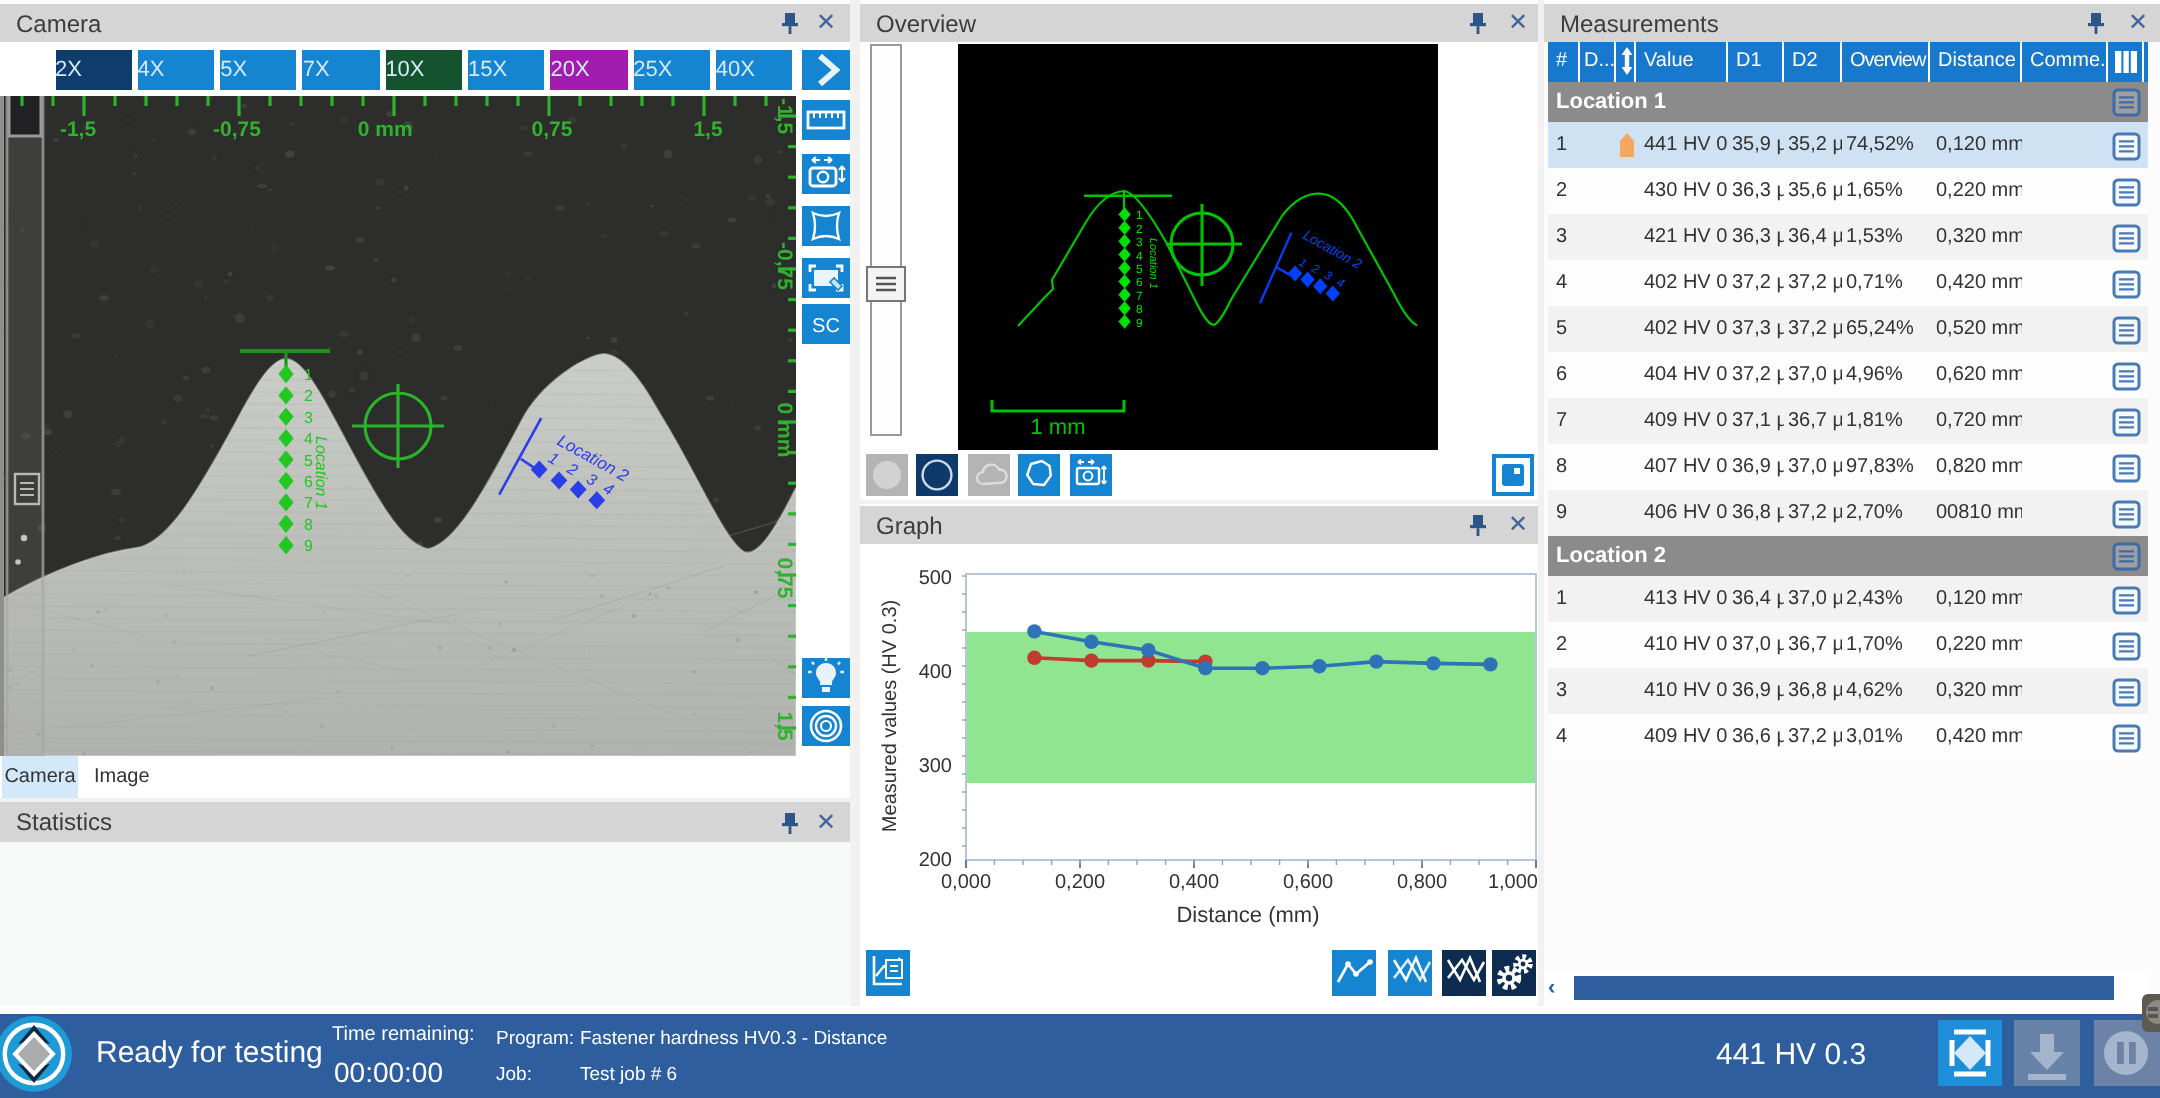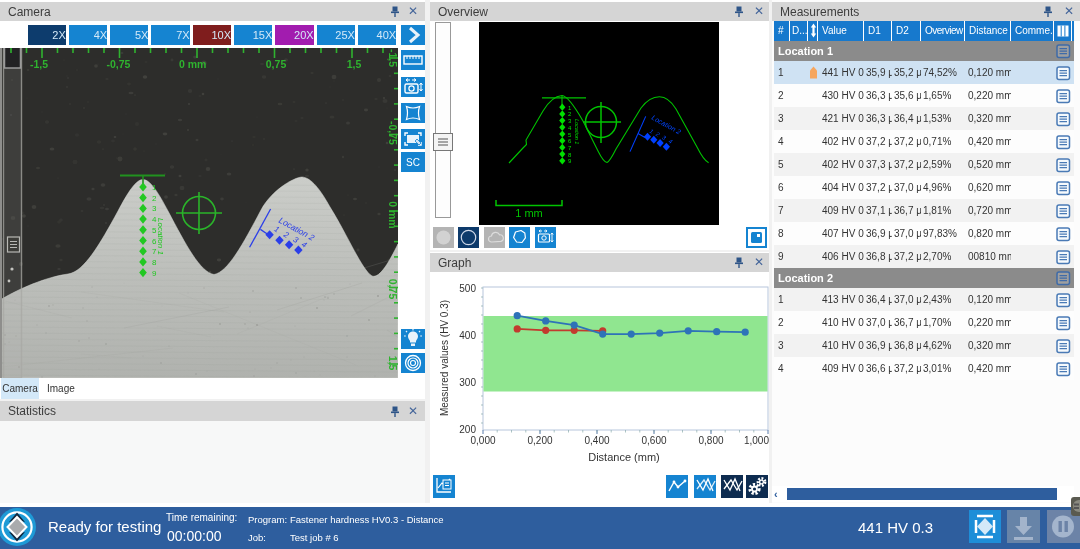--- a/index.html
+++ b/index.html
@@ -3,21 +3,21 @@
 <style>
 *{margin:0;padding:0;box-sizing:border-box}
 html,body{width:1080px;height:549px;overflow:hidden;background:#f1f1f1;
  font-family:"Liberation Sans",sans-serif;}
 .abs{position:absolute}
 .tbar{position:absolute;background:#d5d5d5;color:#3d3d3d;font-size:12px;}
 .tbar .t{position:absolute;left:8px;top:3px}
 .pin{position:absolute;top:3px;width:12px;height:12px}
 .xx{position:absolute;top:2px;font-size:12px;color:#44659a}
 .zb{position:absolute;top:25px;height:20px;background:#1584d1;color:#d4e9f8;
- font-size:11px;text-align:right;line-height:20px;}
+ font-size:11px;text-align:left;line-height:20px;}
 .hc{height:20px;float:left;border-right:1px solid #fff;color:#fff;font-size:10px;
  line-height:20px;padding-left:4px;overflow:hidden;white-space:nowrap}
 .row{position:absolute;left:774px;width:300px;height:23px;font-size:10px;color:#333}
 .cell{float:left;height:23px;line-height:23px;padding-left:4px;overflow:hidden;white-space:nowrap}
 .noteic{position:absolute;left:1056px;width:15px;height:15px}
 </style></head><body>
 
 <div class="abs" style="left:0;top:0;width:425px;height:399px;background:#fff">
 <div class="tbar" style="left:0;top:2px;width:425px;height:19px">
       <span class="t">Camera</span>
@@ -25,21 +25,21 @@
         <path d="M3.5 1.5h5v5h-5z" fill="#2e5588"></path>
         <rect x="2" y="6.5" width="8" height="1.6" fill="#2e5588"></rect>
         <rect x="5.3" y="8.1" width="1.4" height="4" fill="#2e5588"></rect>
       </svg>
       <span class="xx" style="left:408px">✕</span>
     </div>
 <div class="zb" style="left:27.5px;width:38.3px;background:#0d3c6d">2X</div>
 <div class="zb" style="left:68.8px;width:38.3px;background:#1584d1">4X</div>
 <div class="zb" style="left:110.1px;width:38.3px;background:#1584d1">5X</div>
 <div class="zb" style="left:151.4px;width:38.3px;background:#1584d1">7X</div>
-<div class="zb" style="left:192.7px;width:38.3px;background:#7f1d1d">10X</div>
+<div class="zb" style="left:192.7px;width:38.3px;background:#14532d">10X</div>
 <div class="zb" style="left:234.0px;width:38.3px;background:#1584d1">15X</div>
 <div class="zb" style="left:275.3px;width:38.3px;background:#a21caf">20X</div>
 <div class="zb" style="left:316.6px;width:38.3px;background:#1584d1">25X</div>
 <div class="zb" style="left:357.9px;width:38.3px;background:#1584d1">40X</div>
 <div class="zb" style="left:401px;width:24px;height:20px"><svg width="24" height="20">
         <path d="M9 3 L17 10 L9 17" stroke="#e8f2fa" stroke-width="3" fill="none"></path>
       </svg></div>
 </div>
 <svg class="abs" style="left:0;top:48px" width="398" height="330" viewBox="0 0 398 330">
     <defs>
@@ -772,21 +772,21 @@
     <rect x="1" y="1" width="12.5" height="12.5" rx="2" fill="#f6fafd" stroke="#4a7ab5" stroke-width="1.5"></rect>
     <path d="M3.5 4.7h7.5M3.5 7.2h7.5M3.5 9.7h7.5" stroke="#4a7ab5" stroke-width="1.2"></path>
   </svg>
 <div class="row" style="top:153px;background:#f2f2f2">
     <div class="cell" style="width:16px">5</div>
     <div class="cell" style="width:18px"></div>
     <div class="cell" style="width:10px;padding-left:1px"></div>
     <div class="cell" style="width:46px">402 HV 0.3</div>
     <div class="cell" style="width:28px;padding-left:2px"> 37,3 µm</div>
     <div class="cell" style="width:29px;padding-left:2px"> 37,2 µm</div>
-    <div class="cell" style="width:44px;padding-left:2px">2,59%</div>
+    <div class="cell" style="width:44px;padding-left:2px">65,24%</div>
     <div class="cell" style="width:46px;padding-left:3px">0,520 mm</div>
     <div class="cell" style="width:43px"></div>
   </div>
 <svg class="noteic" style="top:158px" width="15" height="15">
     <rect x="1" y="1" width="12.5" height="12.5" rx="2" fill="#f6fafd" stroke="#4a7ab5" stroke-width="1.5"></rect>
     <path d="M3.5 4.7h7.5M3.5 7.2h7.5M3.5 9.7h7.5" stroke="#4a7ab5" stroke-width="1.2"></path>
   </svg>
 <div class="row" style="top:176px;background:#fdfdfd">
     <div class="cell" style="width:16px">6</div>
     <div class="cell" style="width:18px"></div>

